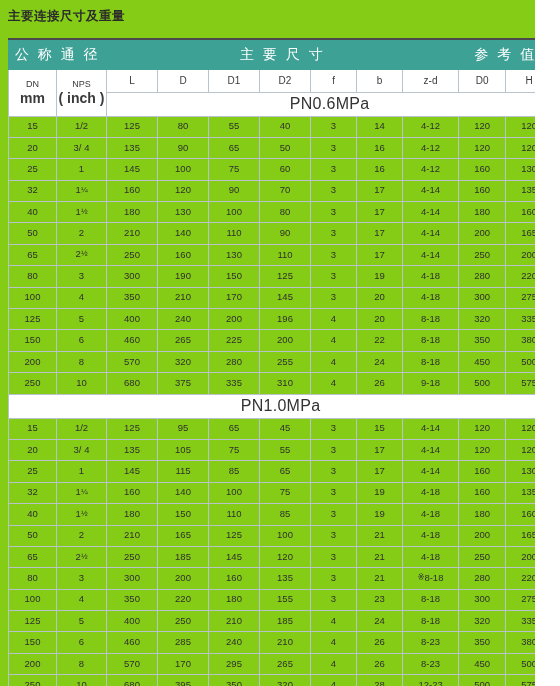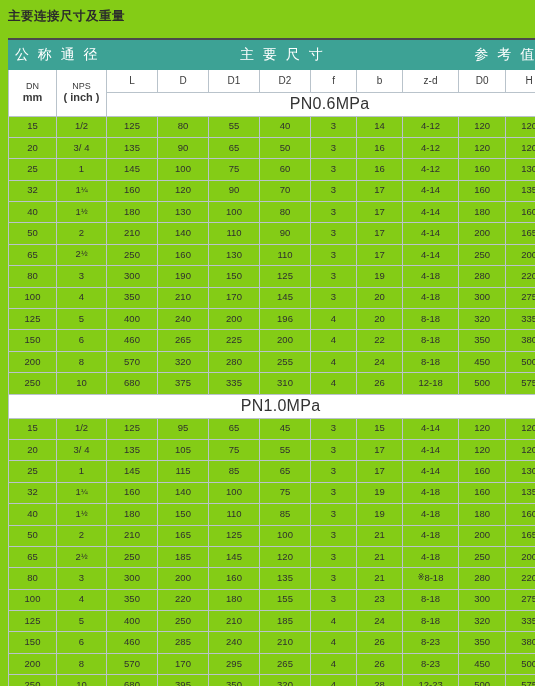--- a/index.html
+++ b/index.html
@@ -66,21 +66,21 @@
     color: #3a3a3a;
     height: 23px !important;
   }
   .hdr-dn {
     background: #ffffff;
     font-weight: bold;
     font-size: 9px;
     color: #3a3a3a;
     line-height: 1.25;
   }
-  .hdr-dn .u { display: block; font-size: 11px; font-weight: bold; }
+  .hdr-dn .u { display: block; font-size: 14px; font-weight: bold; }
   
   .pn-band {
     background: #ffffff;
     font-weight: normal;
     font-size: 16px;
     color: #333333;
     height: 24px !important;
     letter-spacing: 0.3px;
   }
   td.data { font-size: 9.5px; color: #2f2f2f; }
@@ -303,21 +303,21 @@
           </tr>
           <tr>
             <td class="data">250</td>
             <td class="data">10</td>
             <td class="data">680</td>
             <td class="data">375</td>
             <td class="data">335</td>
             <td class="data">310</td>
             <td class="data">4</td>
             <td class="data">26</td>
-            <td class="data">12-18</td>
+            <td class="data">9-18</td>
             <td class="data">500</td>
             <td class="data">575</td>
           </tr>
           <tr>
             <td class="pn-band" colspan="11">PN1.0MPa</td>
           </tr>
           <tr>
             <td class="data">15</td>
             <td class="data">1/2</td>
             <td class="data">125</td>

